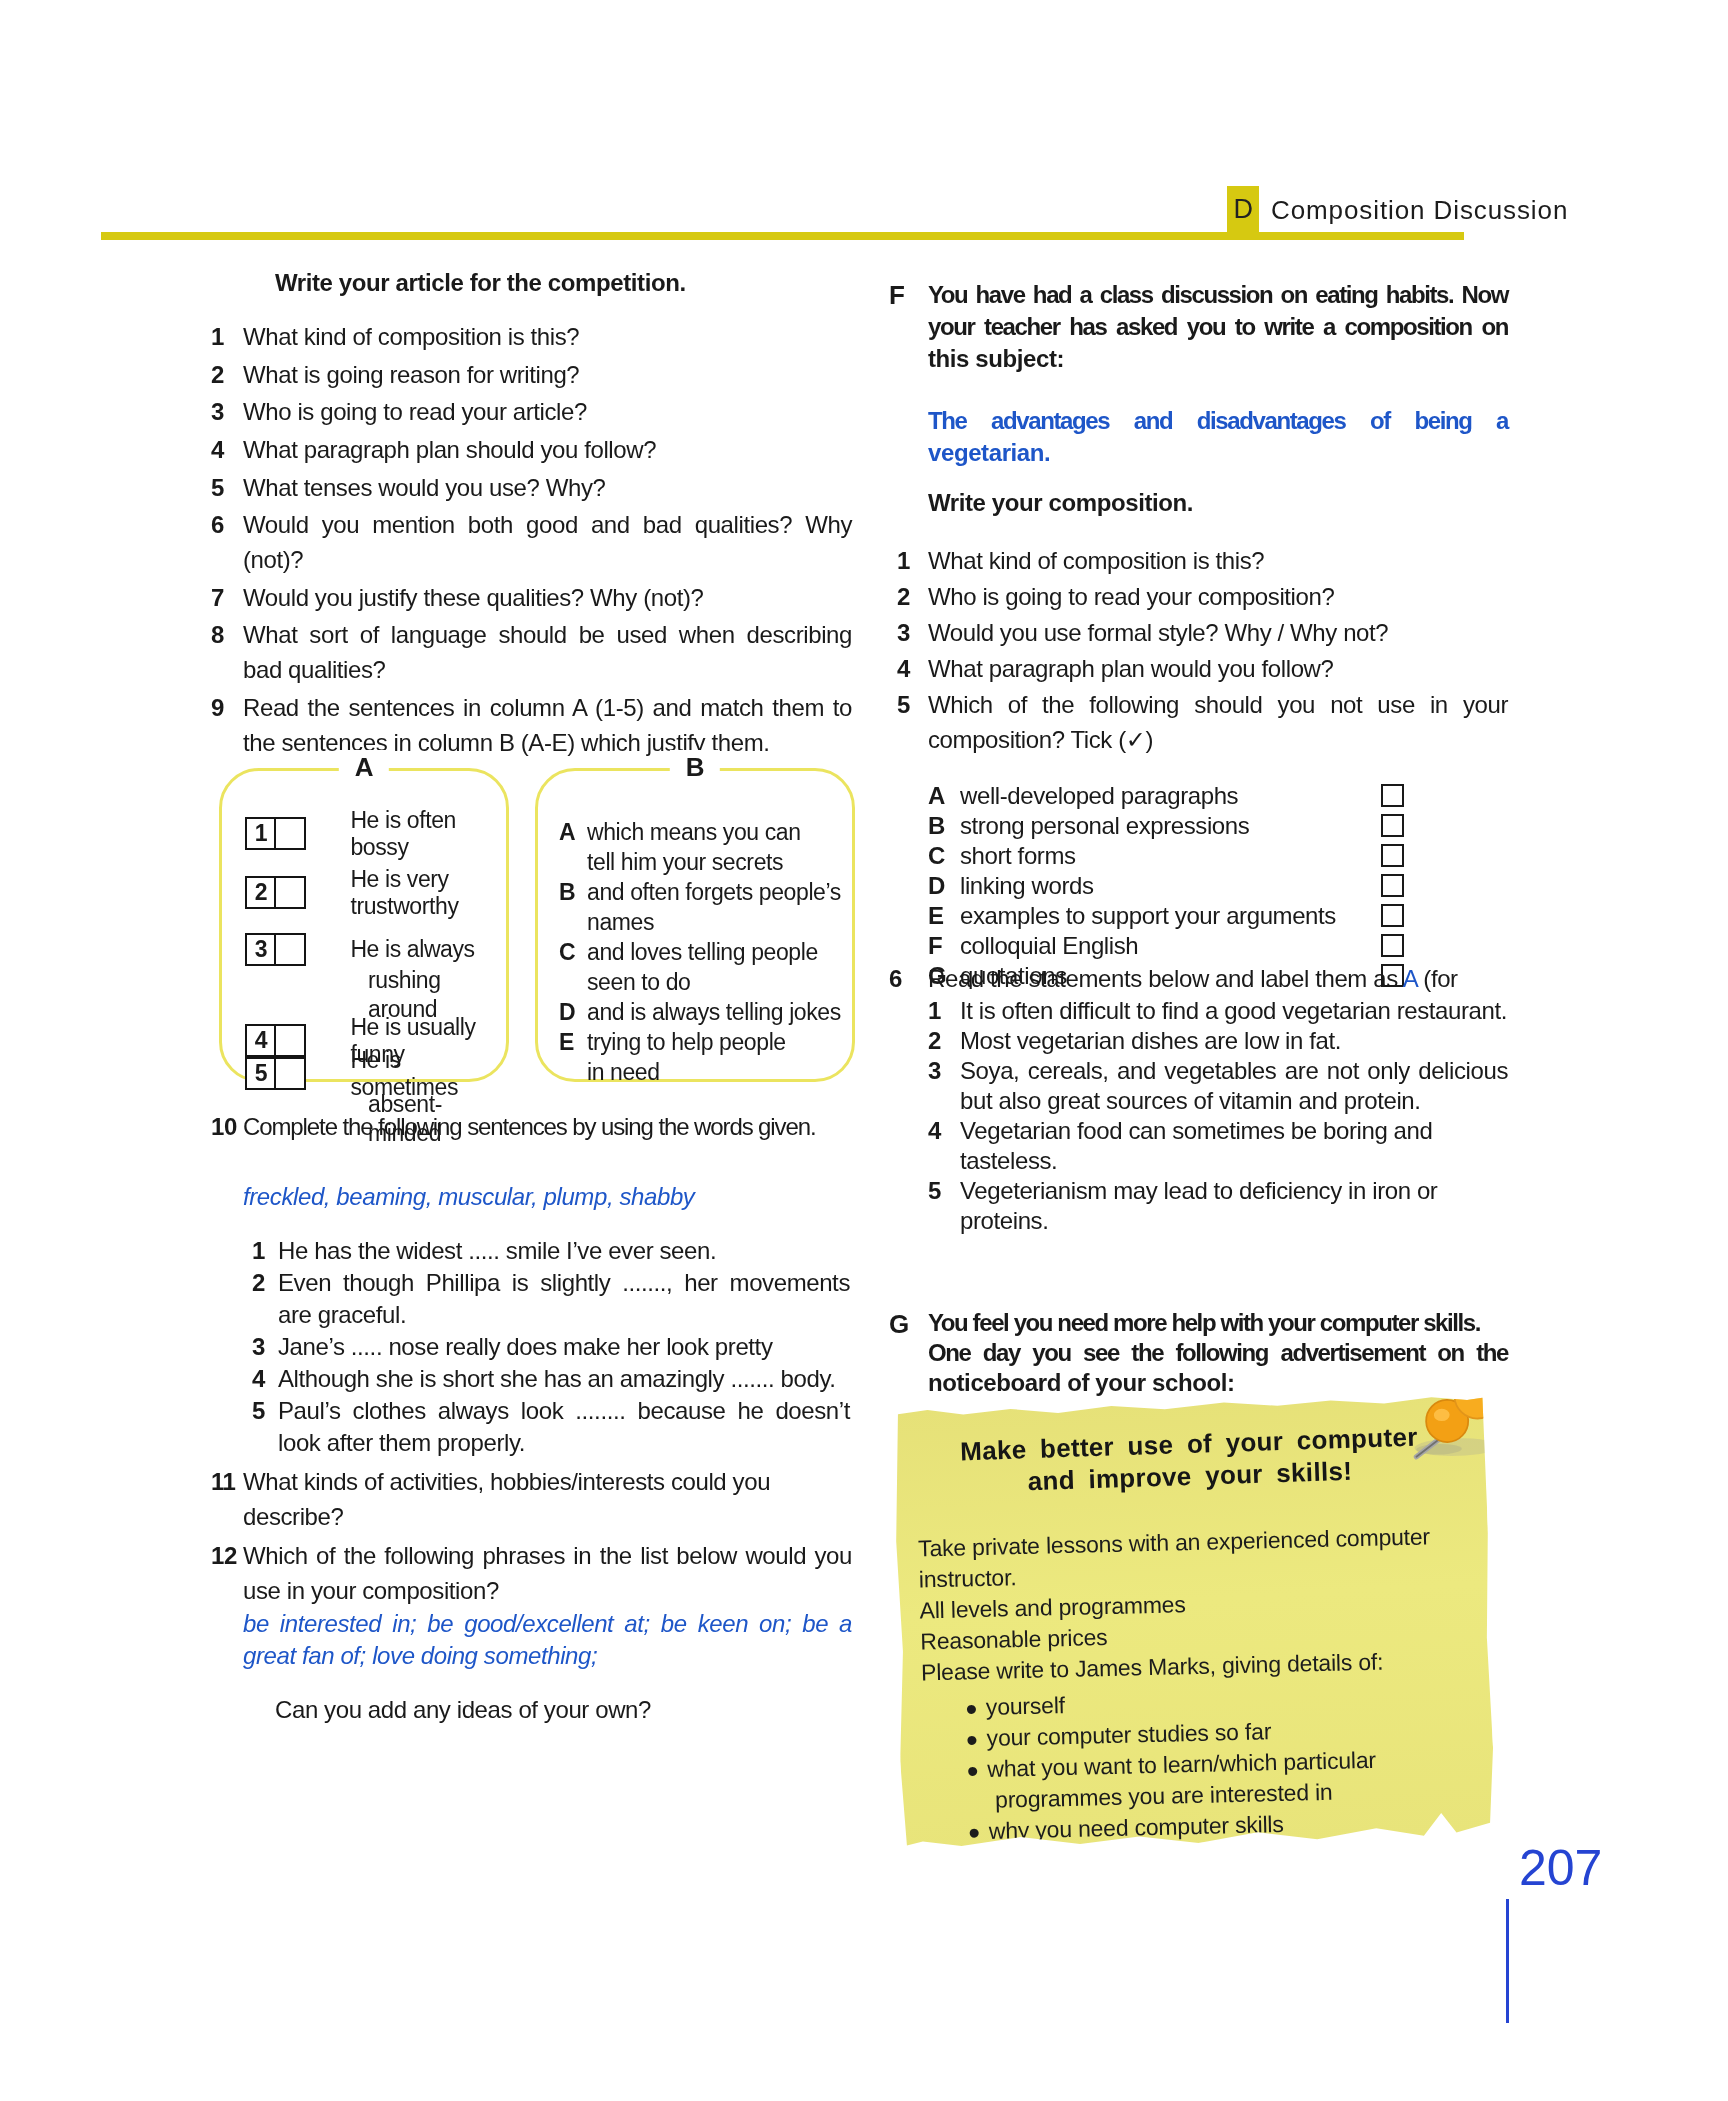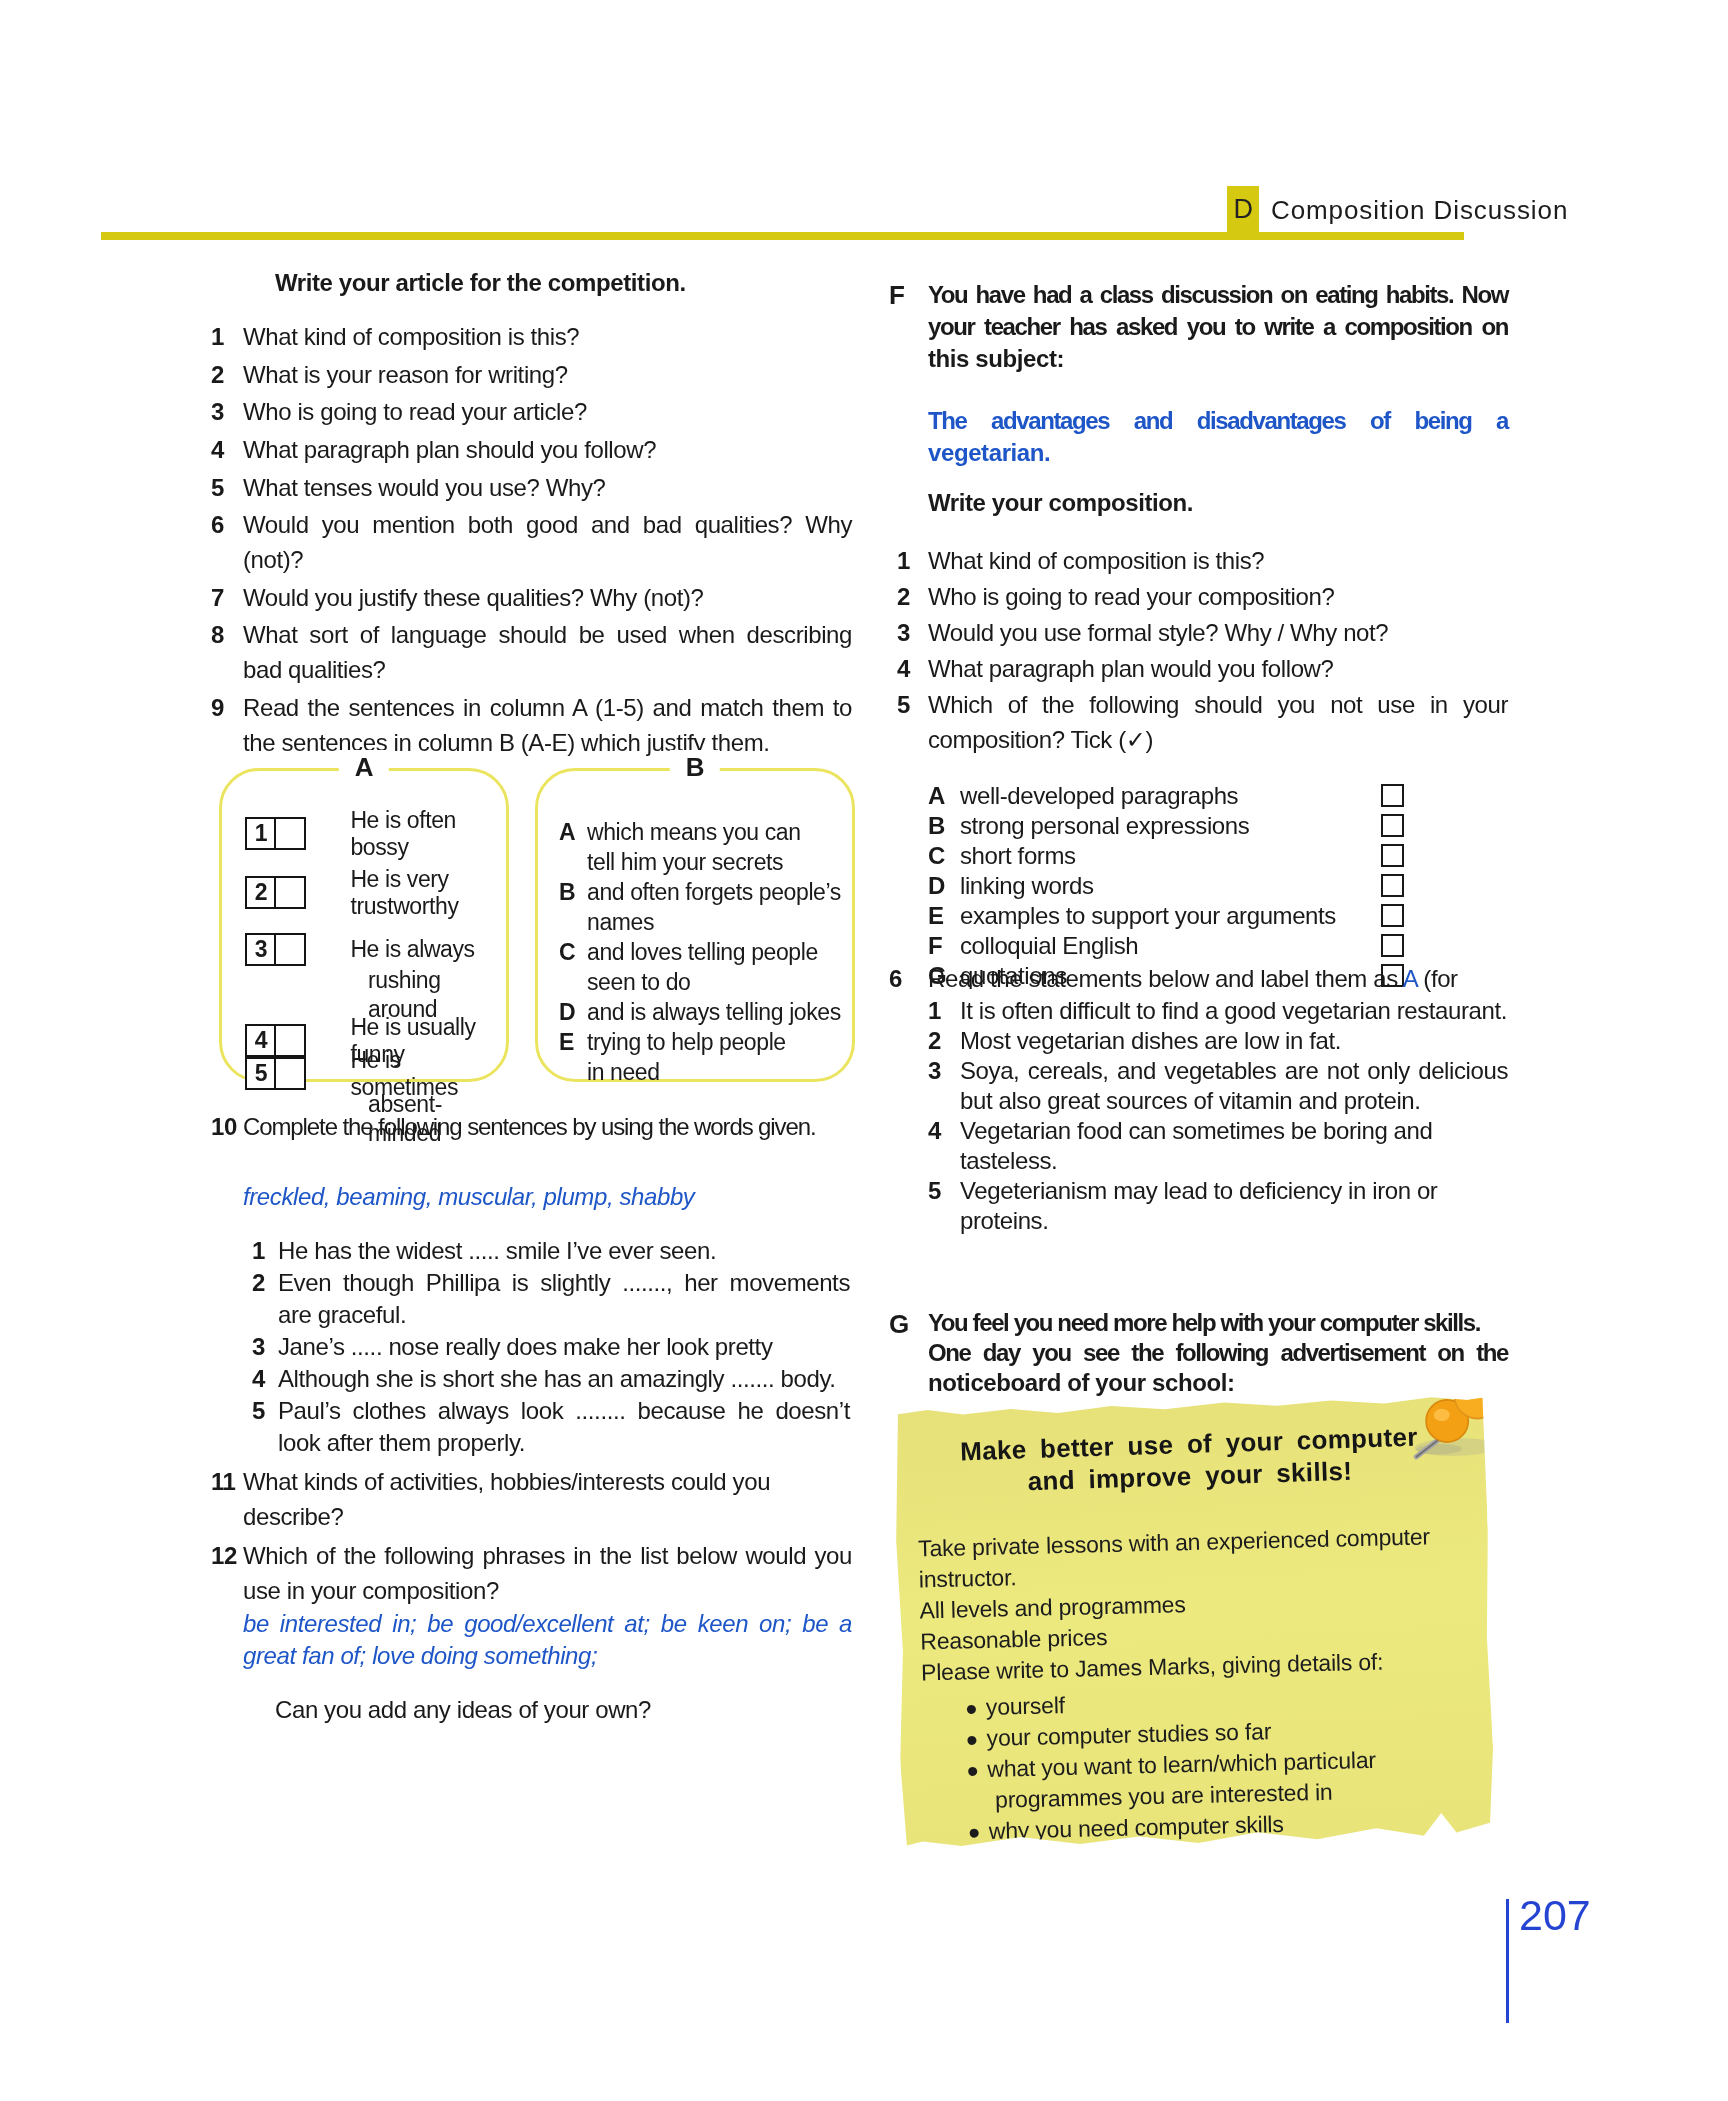--- a/index.html
+++ b/index.html
@@ -94,21 +94,21 @@
   .nbody{margin:35px 17.6px 0 23px;font-size:23px;line-height:31px;letter-spacing:-0.2px;color:#1c1c1c}
   .nbody .line{line-height:31px}
   .nbul{margin:5.3px 0 0 43px}
   .bulrow{display:flex}
   .bdot{flex:none;width:21px;font-size:21px}
   .btx{flex:1}
   .btx .w2{padding-left:7px}
   .pin{position:absolute;right:-32px;top:-26px;width:114px;height:95px}
   
   .vline{left:1506px;top:1899px;width:2.6px;height:124px;background:var(--pgblue)}
-  .pnum{left:1519px;top:1891px;font-size:43px;color:var(--pgblue);letter-spacing:0}
+  .pnum{left:1519px;top:1839px;font-size:50px;color:var(--pgblue);letter-spacing:0}
 </style>
 </head>
 <body>
 
 <div class="page">
 
   <div class="abs rule"></div>
   <div class="abs dbox">
       <span>D</span>
     </div>
@@ -118,21 +118,21 @@
     <div class="introh">Write your article for the competition.</div>
     <div class="qrow">
         <div class="num">1</div>
         <div class="qtx">
           <span class="line">What kind of composition is this?</span>
         </div>
       </div>
     <div class="qrow">
         <div class="num">2</div>
         <div class="qtx">
-          <span class="line">What is your reason for writing?</span>
+          <span class="line">What is going reason for writing?</span>
         </div>
       </div>
     <div class="qrow">
         <div class="num">3</div>
         <div class="qtx">
           <span class="line">Who is going to read your article?</span>
         </div>
       </div>
     <div class="qrow">
         <div class="num">4</div>

